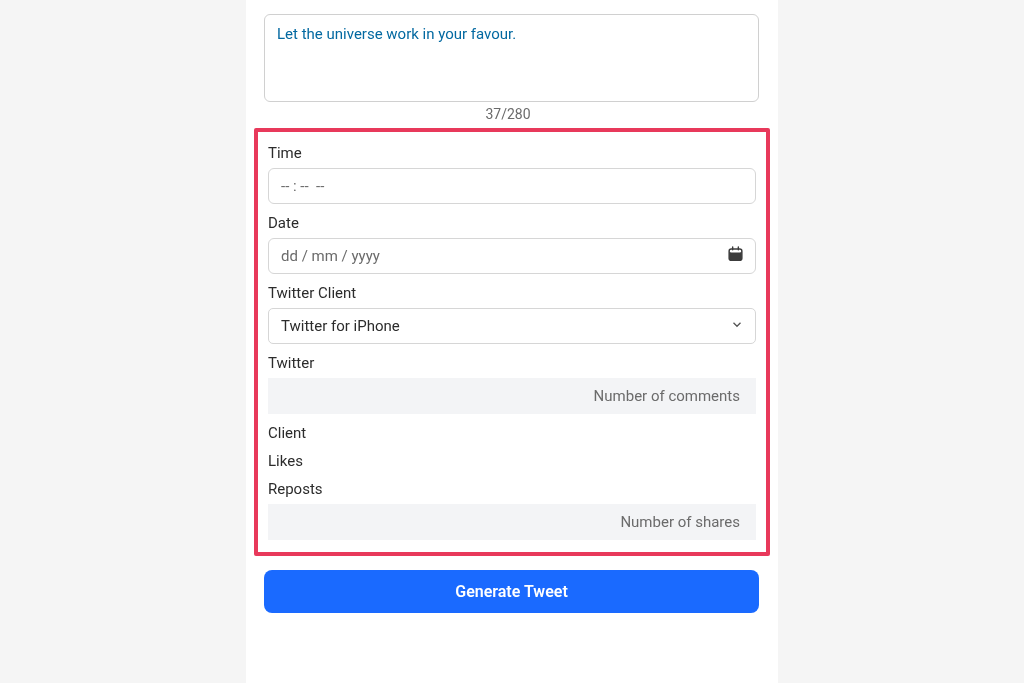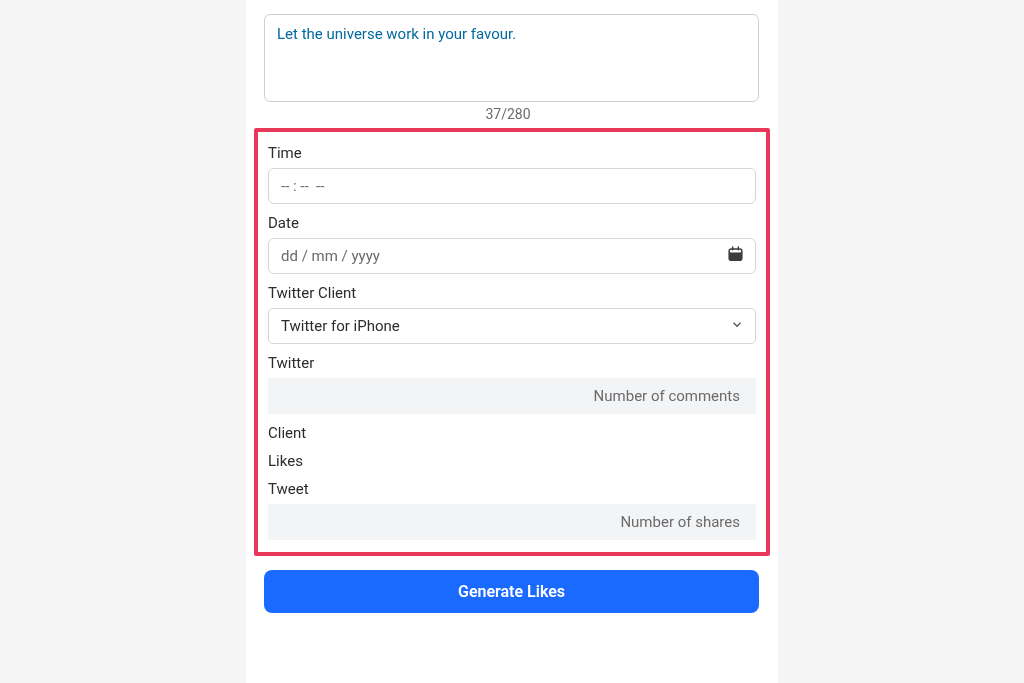--- a/index.html
+++ b/index.html
@@ -196,21 +196,21 @@
 
     <div class="form-group">
       <label class="form-label">Client</label>
     </div>
 
     <div class="form-group">
       <label class="form-label">Likes</label>
     </div>
 
     <div class="form-group" style="margin-bottom:2px;">
-      <label class="form-label">Tweet</label>
+      <label class="form-label">Reposts</label>
       <input type="text" class="form-input-gray" placeholder="Number of shares" style="">
     </div>
 
   </div>
 
-  <button class="generate-button">Generate Likes</button>
+  <button class="generate-button">Generate Tweet</button>
 
 </div>
 
 </body></html>

